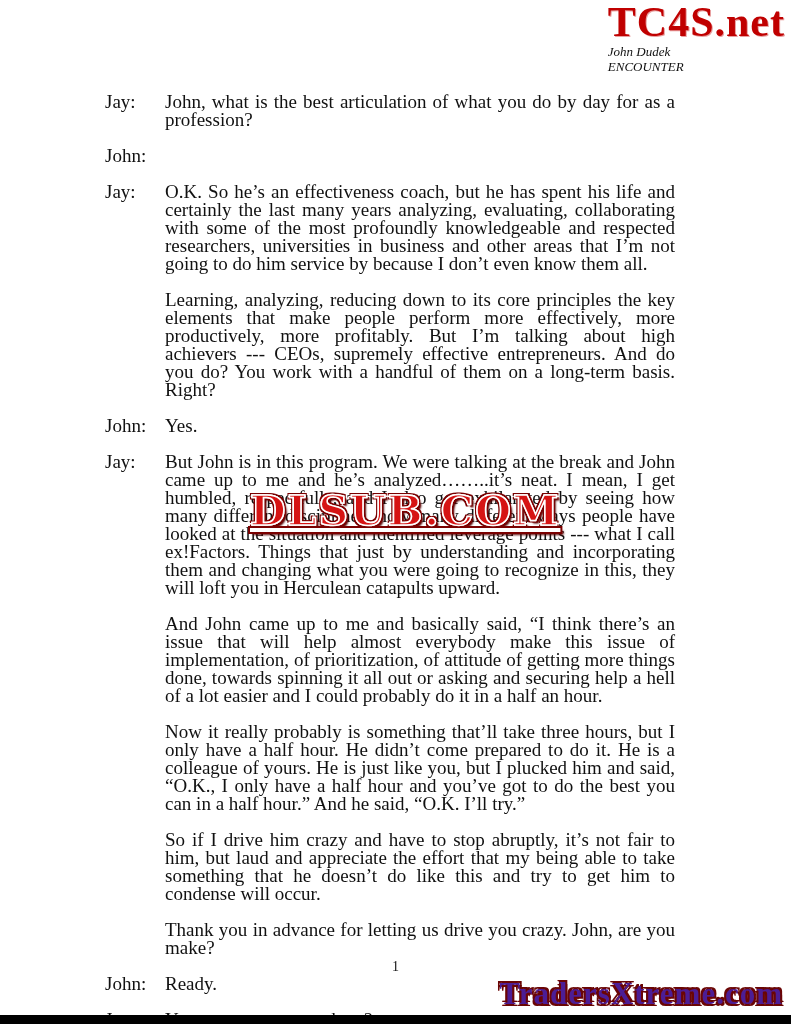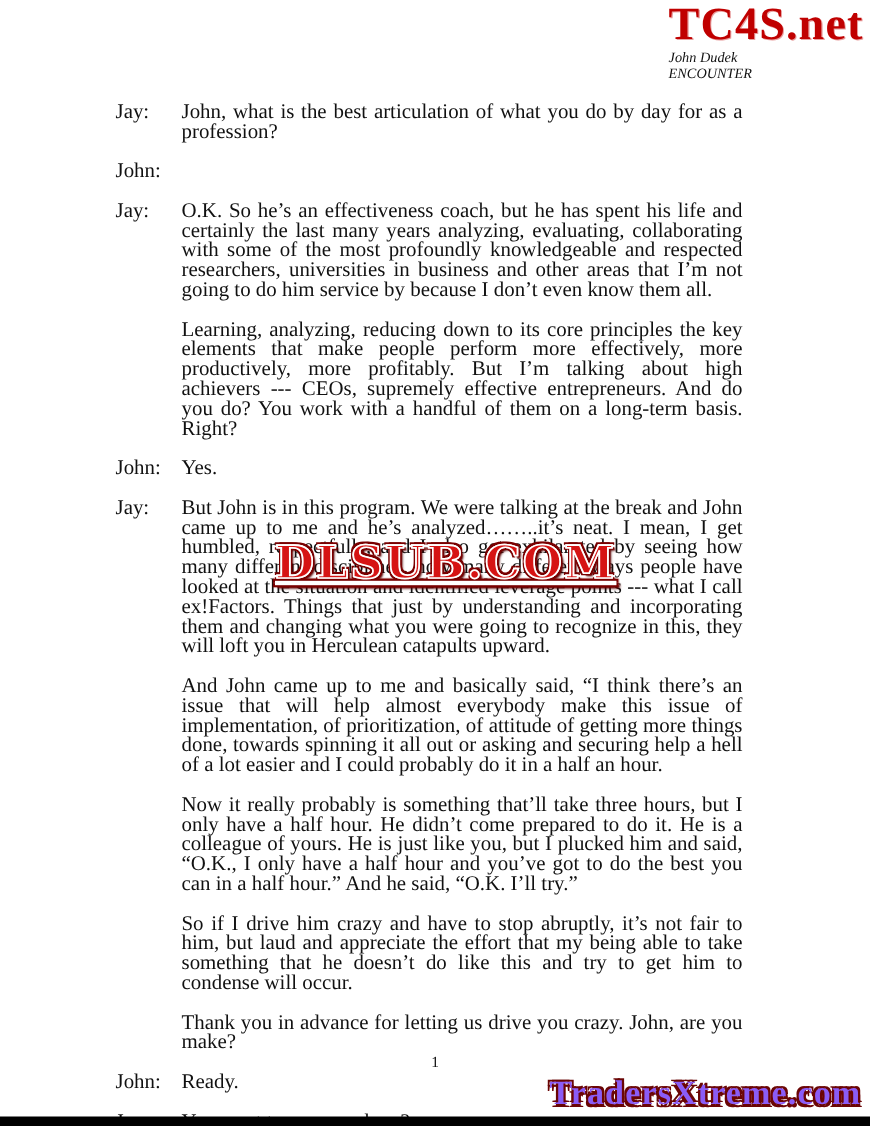--- a/index.html
+++ b/index.html
@@ -82,21 +82,21 @@
 
   
   .watermark-bottom {
     position:absolute;
     bottom:12px;
     right:8px;
     font-family:"Liberation Serif", serif;
     font-weight:bold;
     font-size:31px;
     letter-spacing:1px;
-    color:#8b5cf6;
+    color:#4c1d95;
     text-shadow:
       -2px -2px 0 #6a0505,
        2px -2px 0 #6a0505,
       -2px  2px 0 #6a0505,
        2px  2px 0 #6a0505;
     white-space:nowrap;
   }
 
   .page-number {
     position:absolute;

